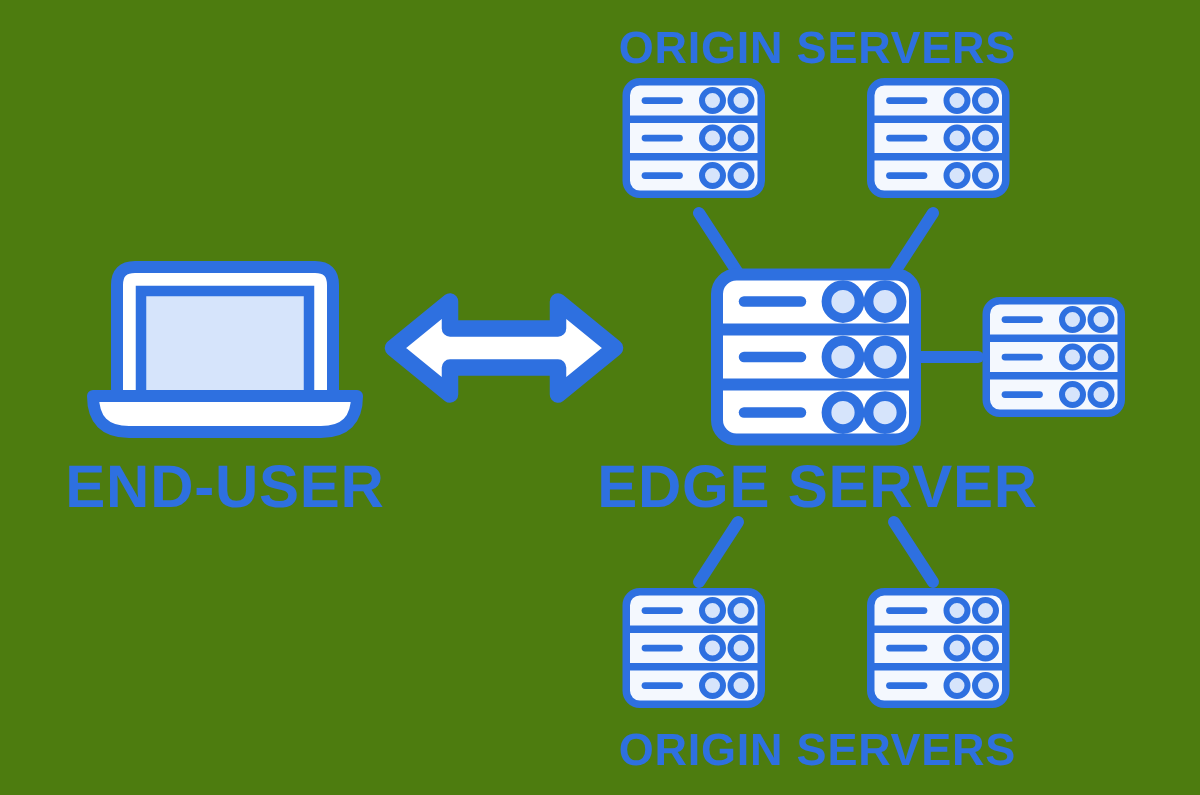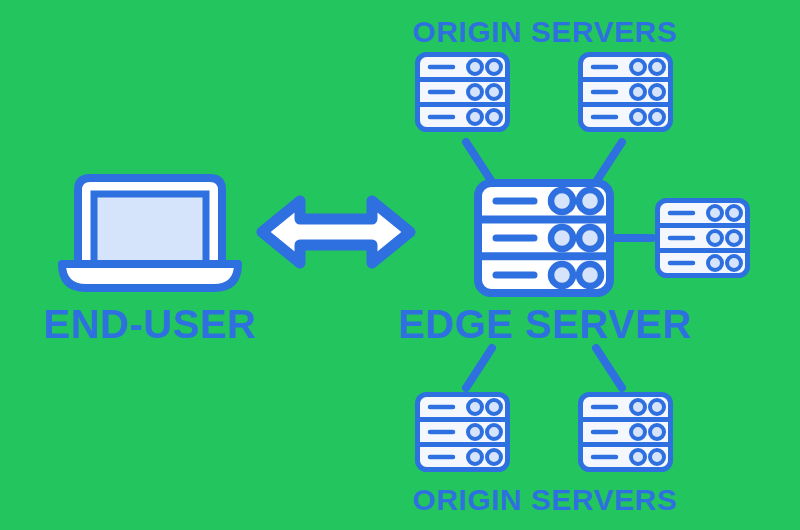--- a/index.html
+++ b/index.html
@@ -10,21 +10,21 @@
   body {
     width: 800px;
     height: 530px;
     overflow: hidden;
     font-family: "Liberation Sans", sans-serif;
   }
   #diagram-root {
     position: relative;
     width: 800px;
     height: 530px;
-    background: #22c55e;
+    background: #4d7c0f;
   }
   #diagram-svg {
     position: absolute;
     left: 0;
     top: 0;
     width: 800px;
     height: 530px;
     display: block;
   }
   .label-text {

